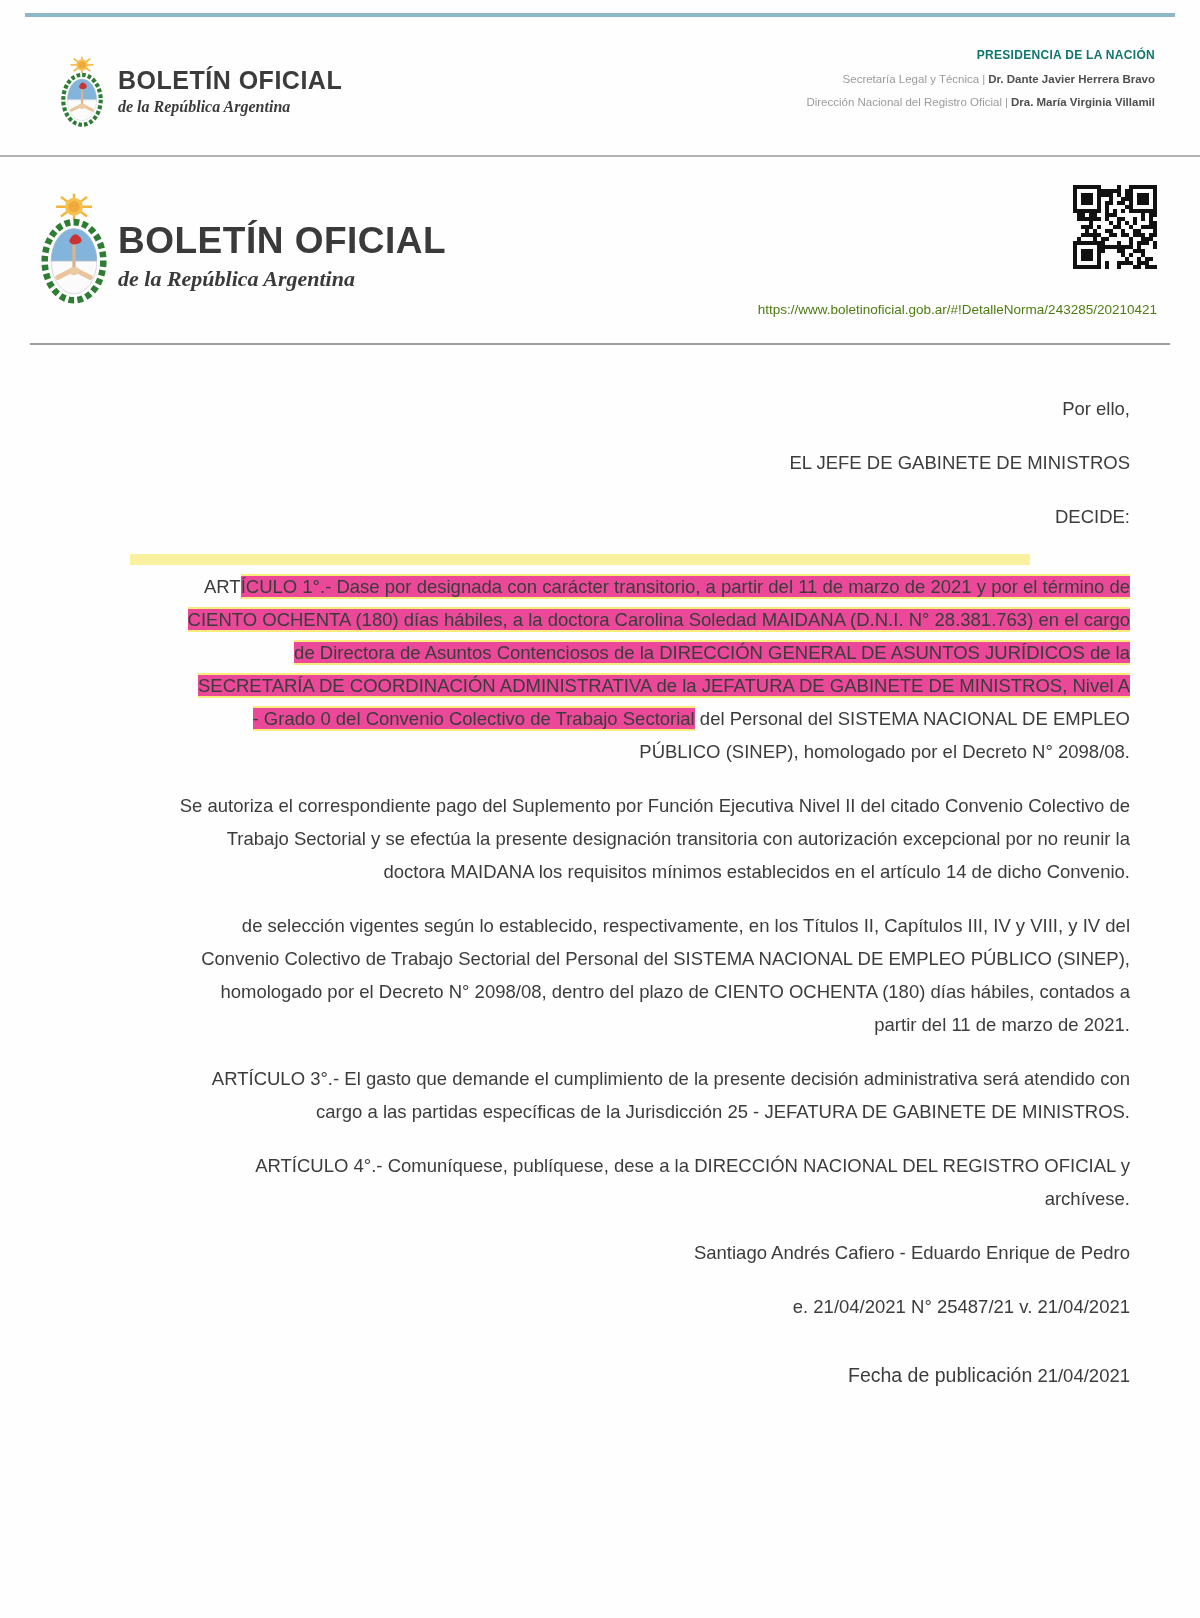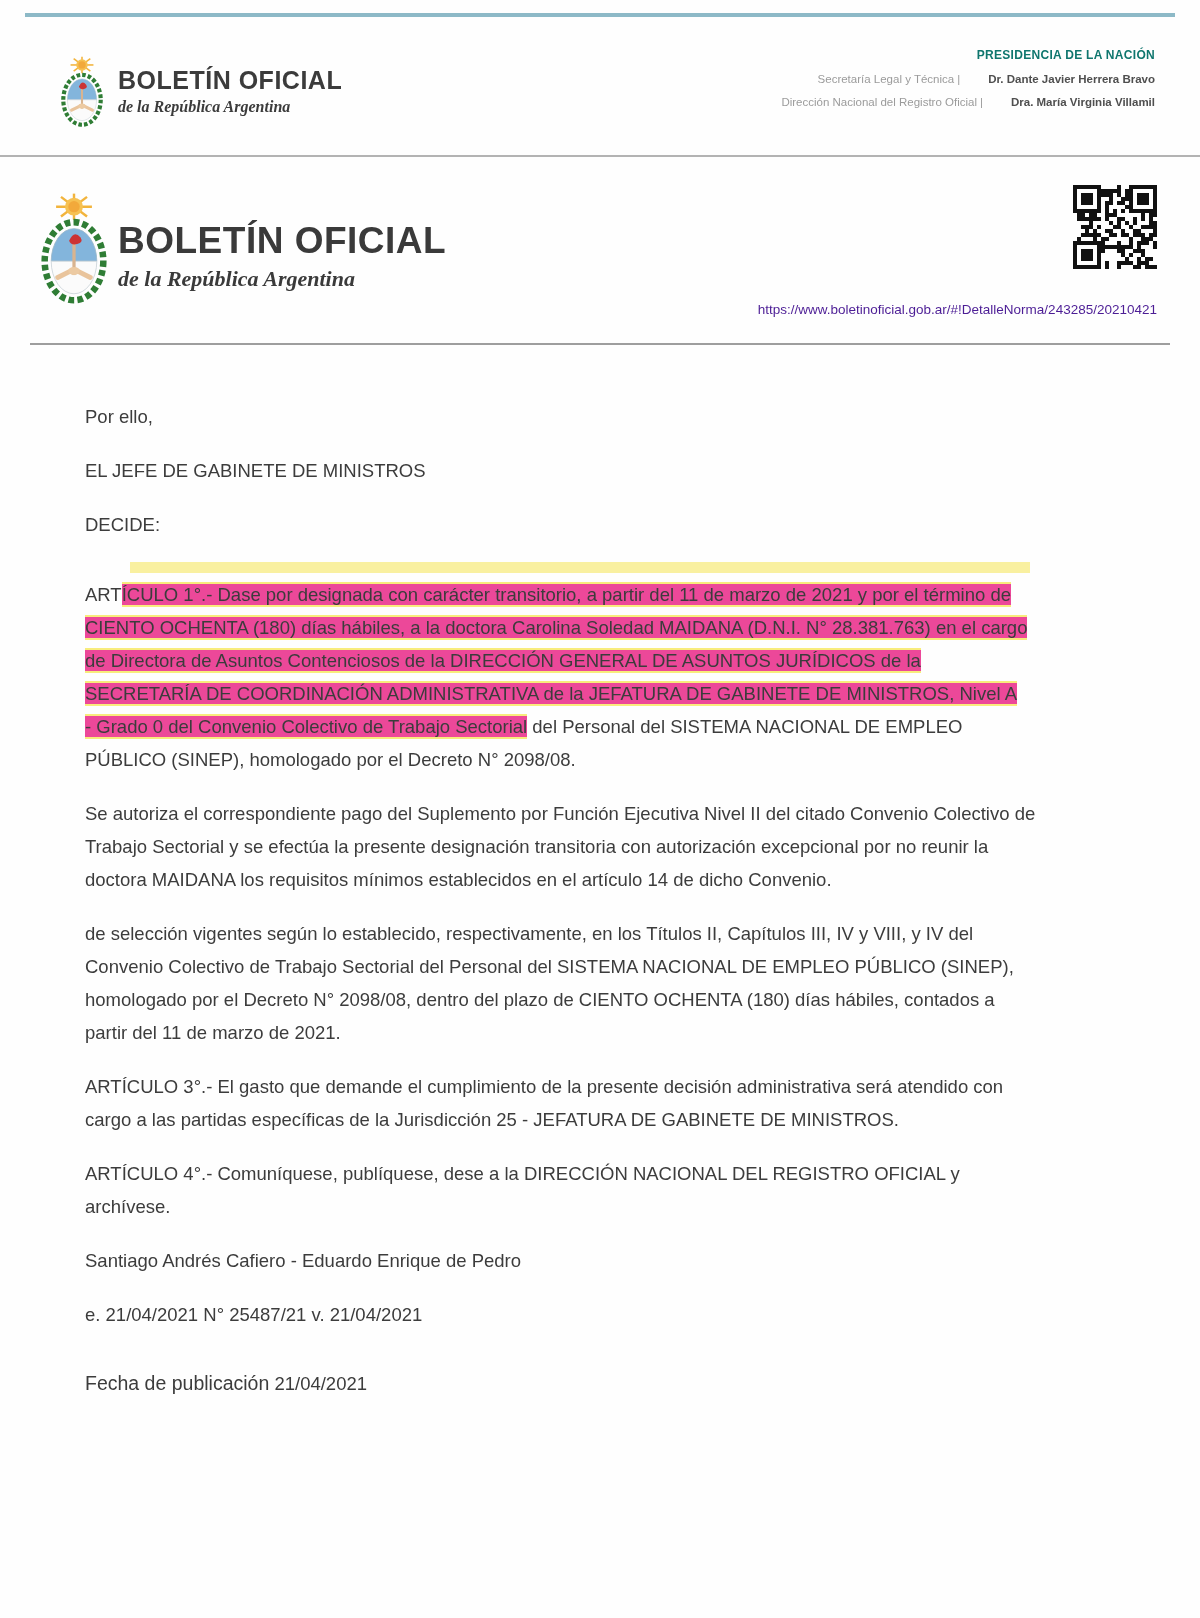--- a/index.html
+++ b/index.html
@@ -13,38 +13,38 @@
   .hdr-small{position:absolute;top:44px;left:0;right:0;height:100px;}
   .logo-small{position:absolute;left:56px;top:6px;width:52px;height:84px;}
   .brand-small{position:absolute;left:118px;top:22px;}
   .brand-title-sm{font-size:25px;font-weight:700;letter-spacing:.5px;color:#3b3b3b;}
   .brand-sub-sm{font-family:"Liberation Serif",serif;font-style:italic;font-weight:700;font-size:16px;color:#3b3b3b;margin-top:3px;}
   .hdr-right{position:absolute;right:45px;top:4px;text-align:right;}
   .hr-line1{font-size:12px;font-weight:700;color:#0f766e;letter-spacing:.3px;}
   .hr-line{margin-top:11px;font-size:11.5px;}
   .hr-label{color:#9b9b9b;}
   .hr-sep{color:#9b9b9b;padding:0 3px;}
-  .hr-name{color:#4f4f4f;font-weight:700;margin-left:25px;}
+  .hr-name{color:#4f4f4f;font-weight:700;}
 
   .rule-full{position:absolute;top:155px;left:0;right:0;height:2px;background:#b3b3b3;}
 
   
   .hdr-main{position:absolute;top:180px;left:0;right:0;height:170px;}
   .logo-main{position:absolute;left:32px;top:12px;width:84px;height:114px;}
   .brand-main{position:absolute;left:118px;top:40px;}
   .brand-title-lg{font-size:37px;font-weight:700;letter-spacing:.5px;color:#3a3a3a;}
   .brand-sub-lg{font-family:"Liberation Serif",serif;font-style:italic;font-weight:700;font-size:22px;color:#3a3a3a;margin-top:4px;}
   .qr{position:absolute;right:43px;top:5px;width:84px;height:84px;}
-  .doc-url{position:absolute;right:43px;top:122px;font-size:13.5px;color:#4c1d95;}
+  .doc-url{position:absolute;right:43px;top:122px;font-size:13.5px;color:#4d7c0f;}
 
   .rule-mid{position:absolute;top:343px;left:30px;right:30px;height:2px;background:#9e9e9e;}
 
   
   .doc-body{position:absolute;top:388px;left:85px;right:70px;color:#3c3c3c;font-size:18.5px;line-height:33px;}
-  .para{margin:12px 0 21px 0;}
+  .para{margin:4px 0 21px 0;text-align:right;}
   .para.gap-top{margin-top:36px;}
   .line{white-space:nowrap;}
   .hl{background:#ec4899;box-shadow:0 -2px 0 #f8ec7c, 0 2px 0 #f8ec7c;}
   .b{font-weight:400;font-size:19.5px;}
   .smudge{height:11px;background:#f9f0a0;width:900px;margin:0 0 5px 45px;}
 </style>
 </head>
 <body>
 
 <div class="page">

